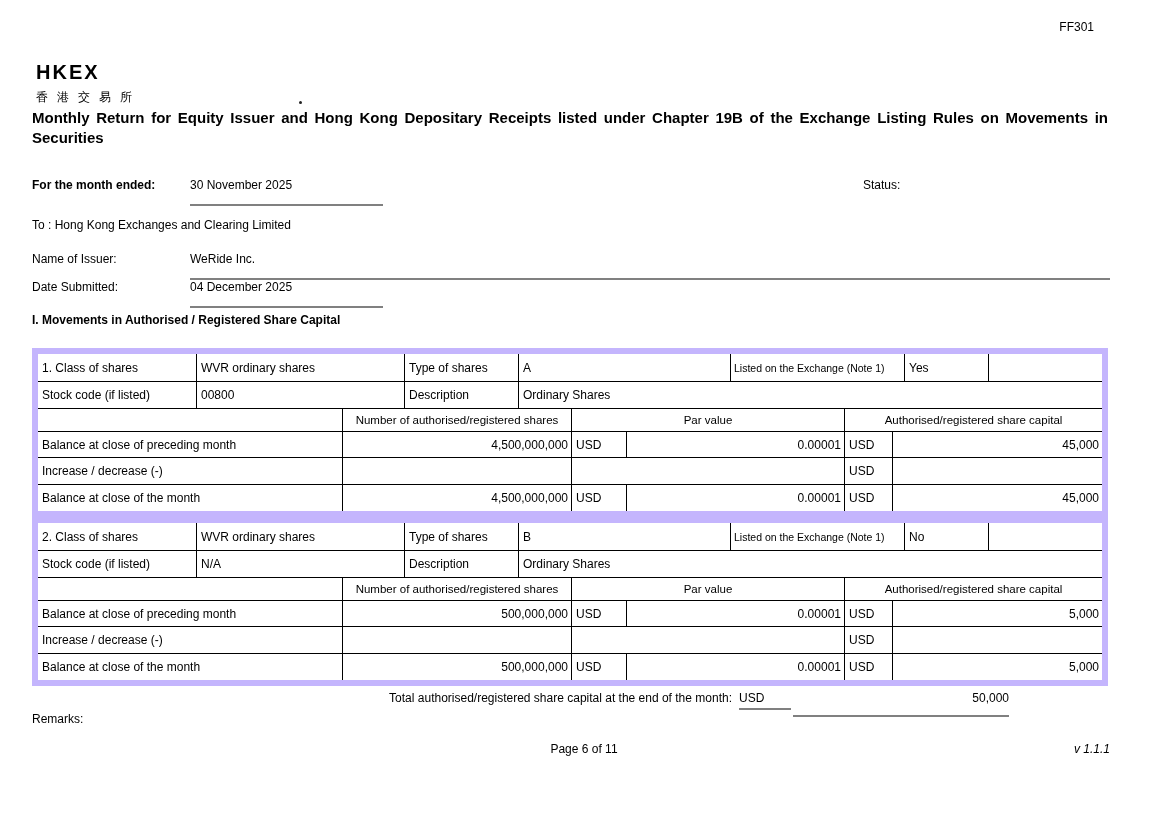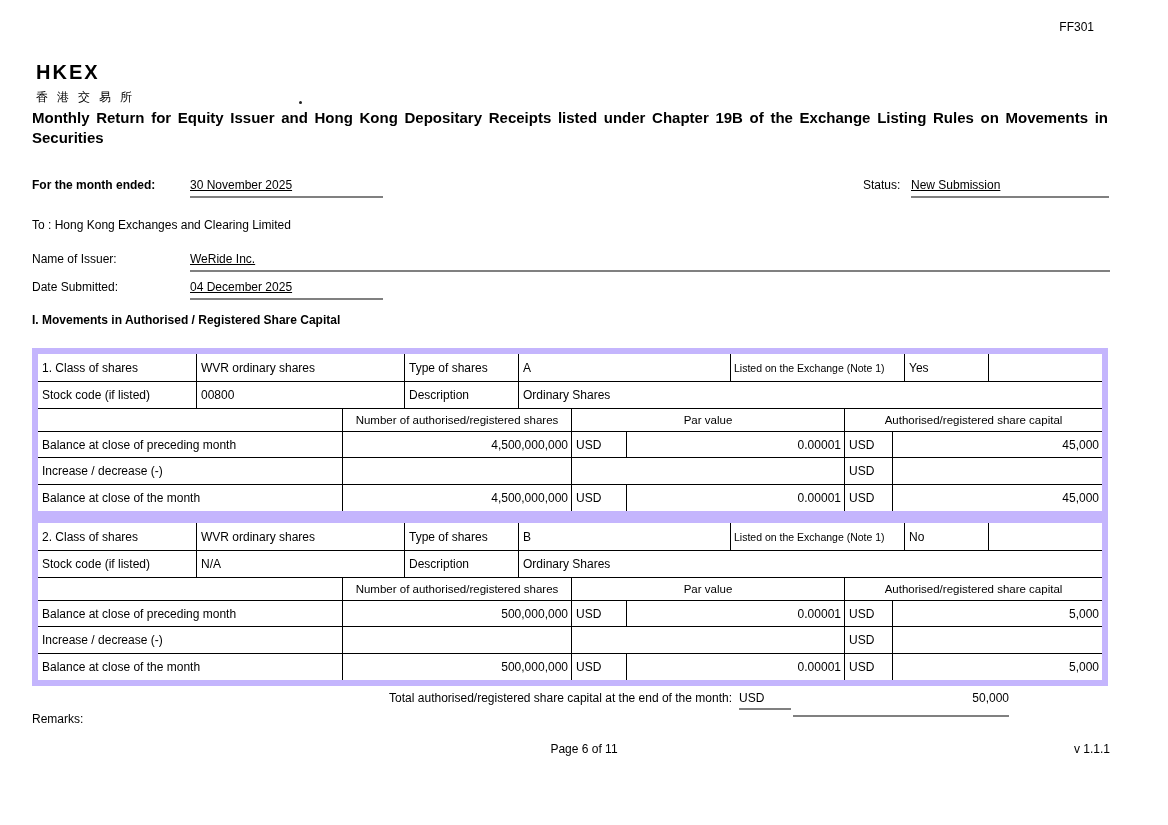--- a/index.html
+++ b/index.html
@@ -18,25 +18,24 @@
   .logo-cn{font-size:12px;letter-spacing:9px;margin-top:3px;font-family:sans-serif;}
   .dot-artifact{top:101px;left:299px;width:3px;height:3px;background:#222;border-radius:50%;}
   .title{top:108px;left:32px;width:1076px;font-size:15px;font-weight:bold;line-height:19.5px;margin:0;}
   .title .t1{display:block;text-align:justify;text-align-last:justify;}
   .title .t2{display:block;}
   .fs12{font-size:12px;}
   .bold{font-weight:bold;}
   .uval{
     display:inline-block;
     font-size:12px;
-    padding-bottom:4px;
+    padding-bottom:12px;
     border-bottom:2px solid #808080;
     white-space:nowrap;
     overflow:hidden;
-    text-decoration:underline;
   }
   
   .tbl{
     position:absolute;left:32px;width:1076px;
     border:6px solid #c4b5fd;box-sizing:border-box;
     background:#fff;
   }
   .trow{display:flex;border-top:1px solid #000;}
   .trow:first-child{border-top:none;}
   .cell{
@@ -59,21 +58,21 @@
   .w304{width:304px}.w229{width:229px}.w273{width:273px}
   .w55{width:55px}.w218{width:218px}.w48{width:48px}
   .h27{height:27px}.h26{height:26px}.h25{height:25px}.h22{height:22px}
   
   .total-row{top:691px;left:32px;width:1076px;display:flex;align-items:flex-start;}
   .total-label{width:700px;text-align:right;font-size:12px;}
   .total-ccy{margin-left:7px;width:52px;font-size:12px;padding-bottom:3px;border-bottom:2px solid #808080;}
   .total-val{margin-left:2px;width:216px;font-size:12px;text-align:right;padding-bottom:10px;border-bottom:2px solid #808080;}
   .remarks{top:712px;left:32px;font-size:12px;}
   .page-num{top:742px;left:0;width:1168px;text-align:center;font-size:12px;}
-  .version{top:742px;right:58px;font-size:12px;}
+  .version{top:742px;right:58px;font-size:12px;font-style:italic;}
 </style>
 </head>
 <body>
 
 <div class="page">
 
   <div class="abs form-code">FF301</div>
 
   <div class="abs logo">
     <div class="logo-en">HKEX</div>
@@ -84,21 +83,20 @@
 
   <h1 class="abs title">
     <span class="t1">Monthly Return for Equity Issuer and Hong Kong Depositary Receipts listed under Chapter 19B of the Exchange Listing Rules on Movements in</span>
     <span class="t2">Securities</span>
   </h1>
 
   <span class="abs fs12 bold" style="top:178px;left:32px;">For the month ended:</span>
   <span class="abs uval" style="top:178px;left:190px;width:193px;">30 November 2025</span>
 
   <span class="abs fs12" style="top:178px;left:863px;">Status:</span>
-  <span class="abs uval" style="top:178px;left:911px;width:198px;">New Submission</span>
 
   <span class="abs fs12" style="top:218px;left:32px;">To : Hong Kong Exchanges and Clearing Limited</span>
 
   <span class="abs fs12" style="top:252px;left:32px;">Name of Issuer:</span>
   <span class="abs uval" style="top:252px;left:190px;width:920px;">WeRide Inc.</span>
 
   <span class="abs fs12" style="top:280px;left:32px;">Date Submitted:</span>
   <span class="abs uval" style="top:280px;left:190px;width:193px;">04 December 2025</span>
 
   <span class="abs fs12 bold" style="top:313px;left:32px;">I. Movements in Authorised / Registered Share Capital</span>

